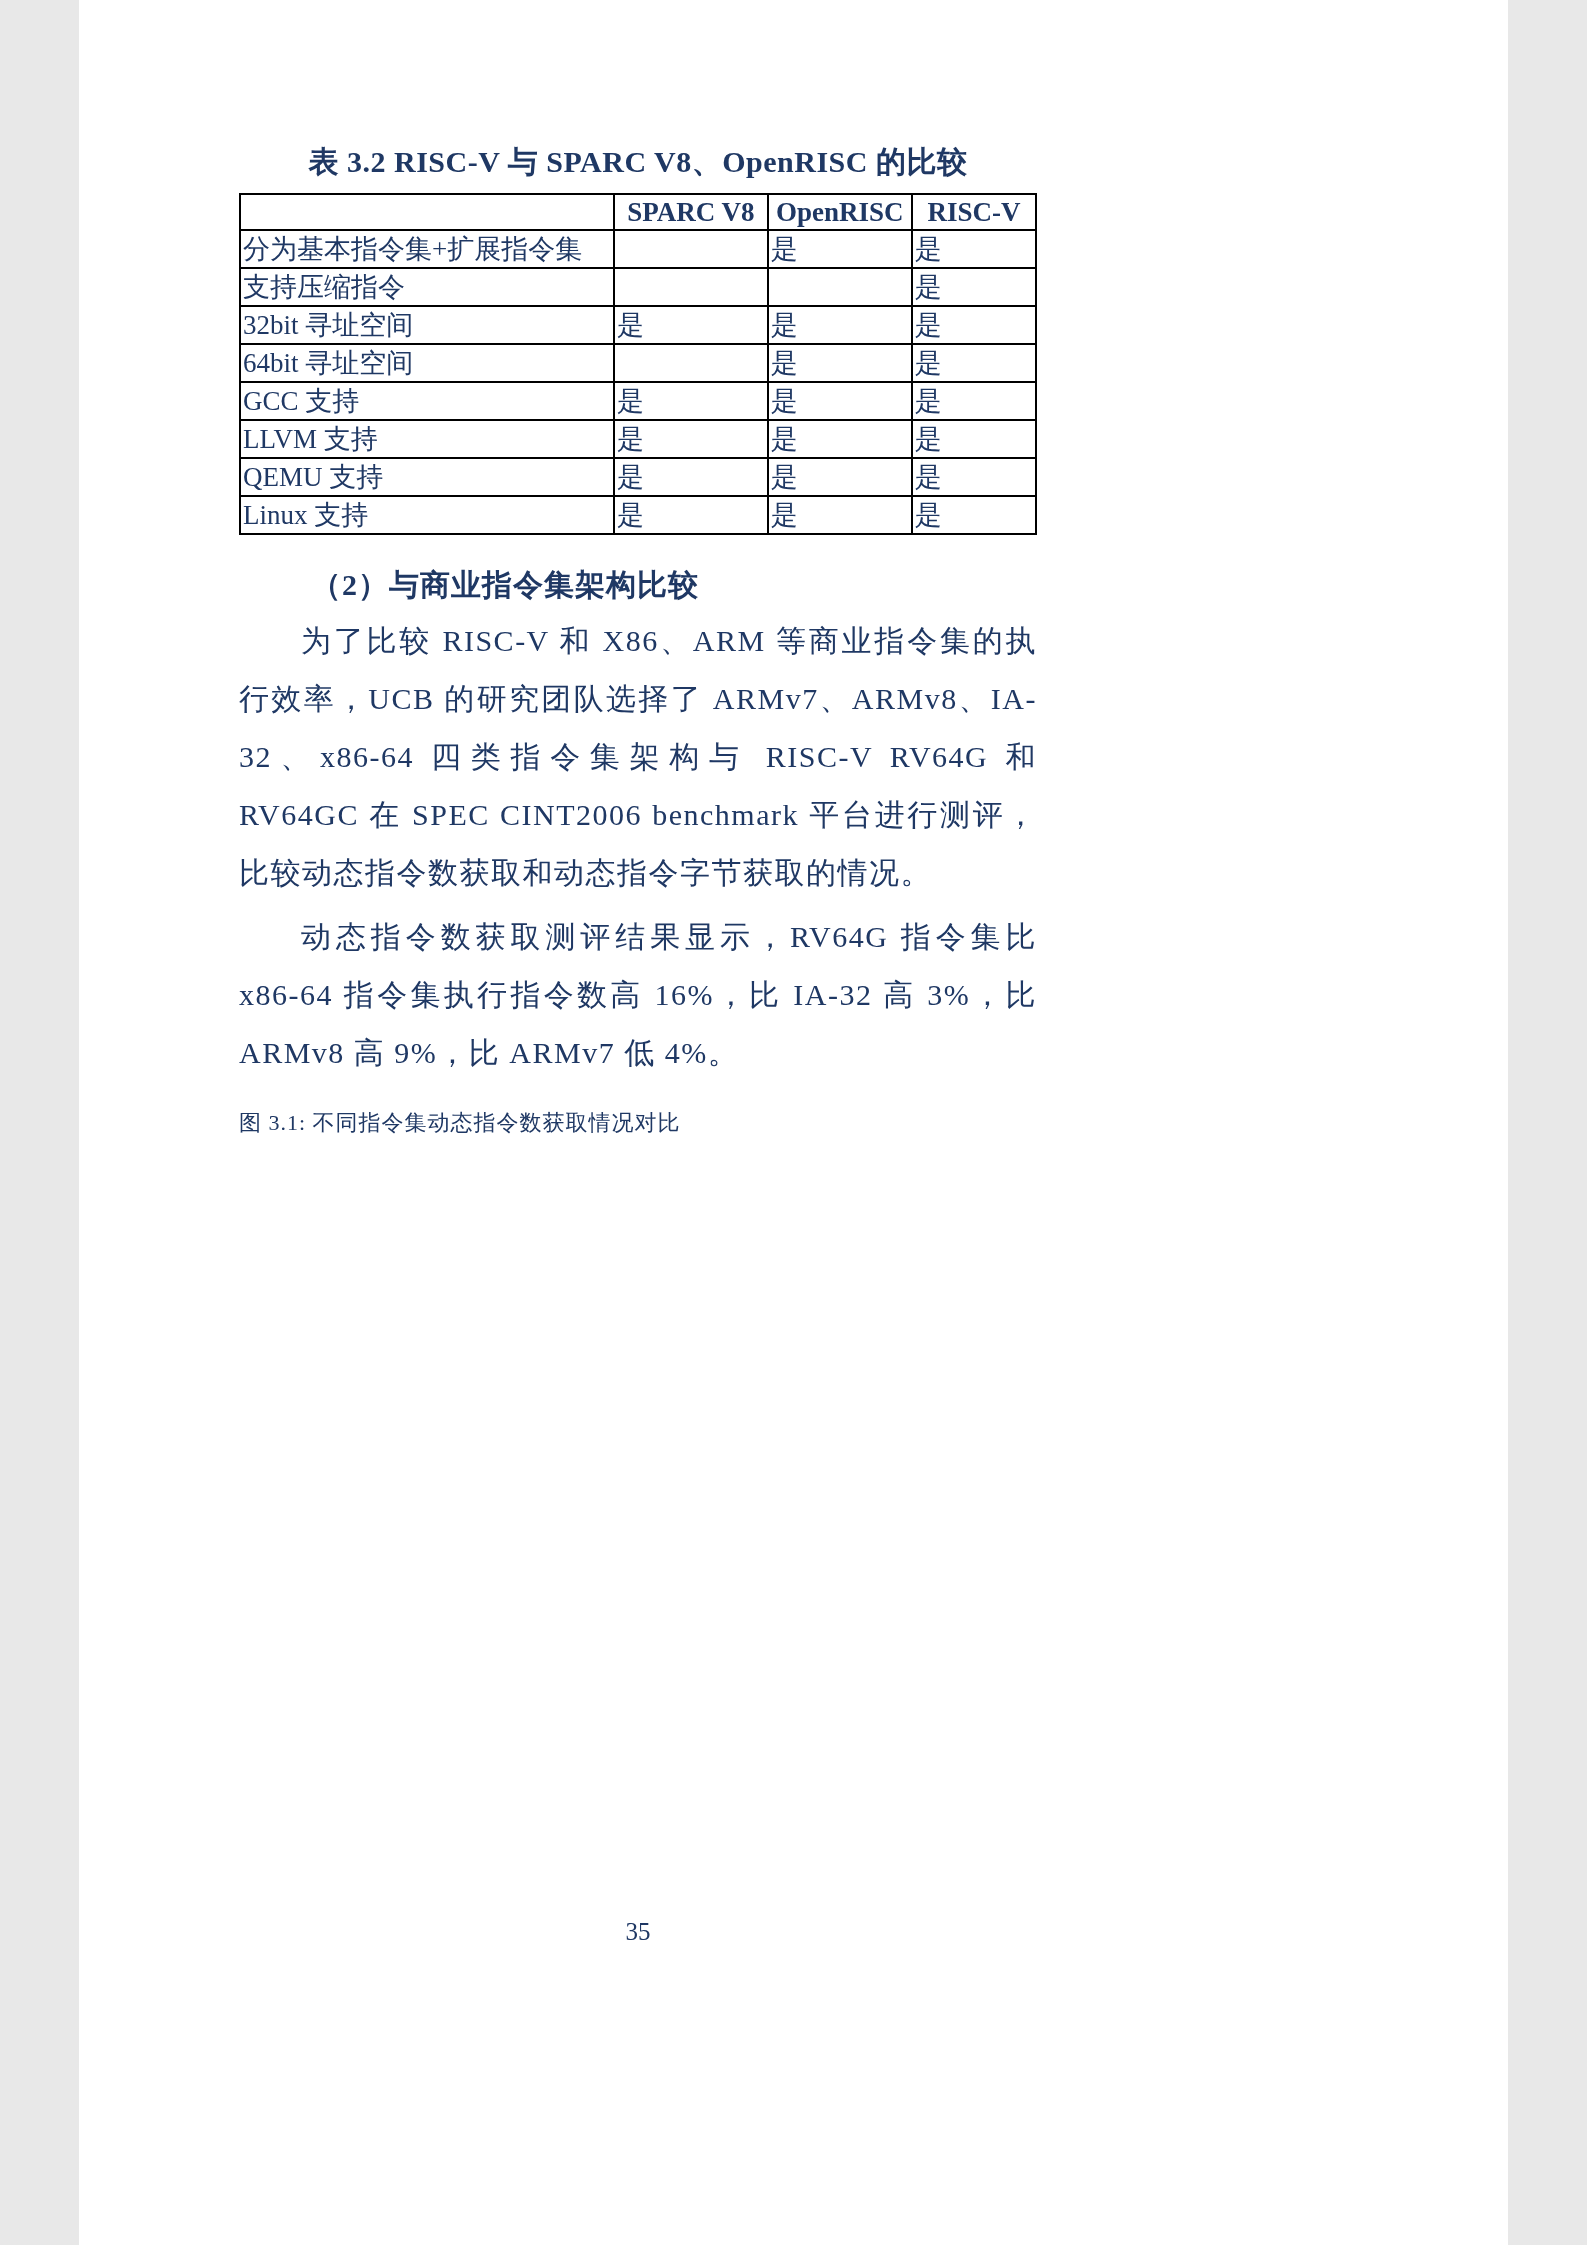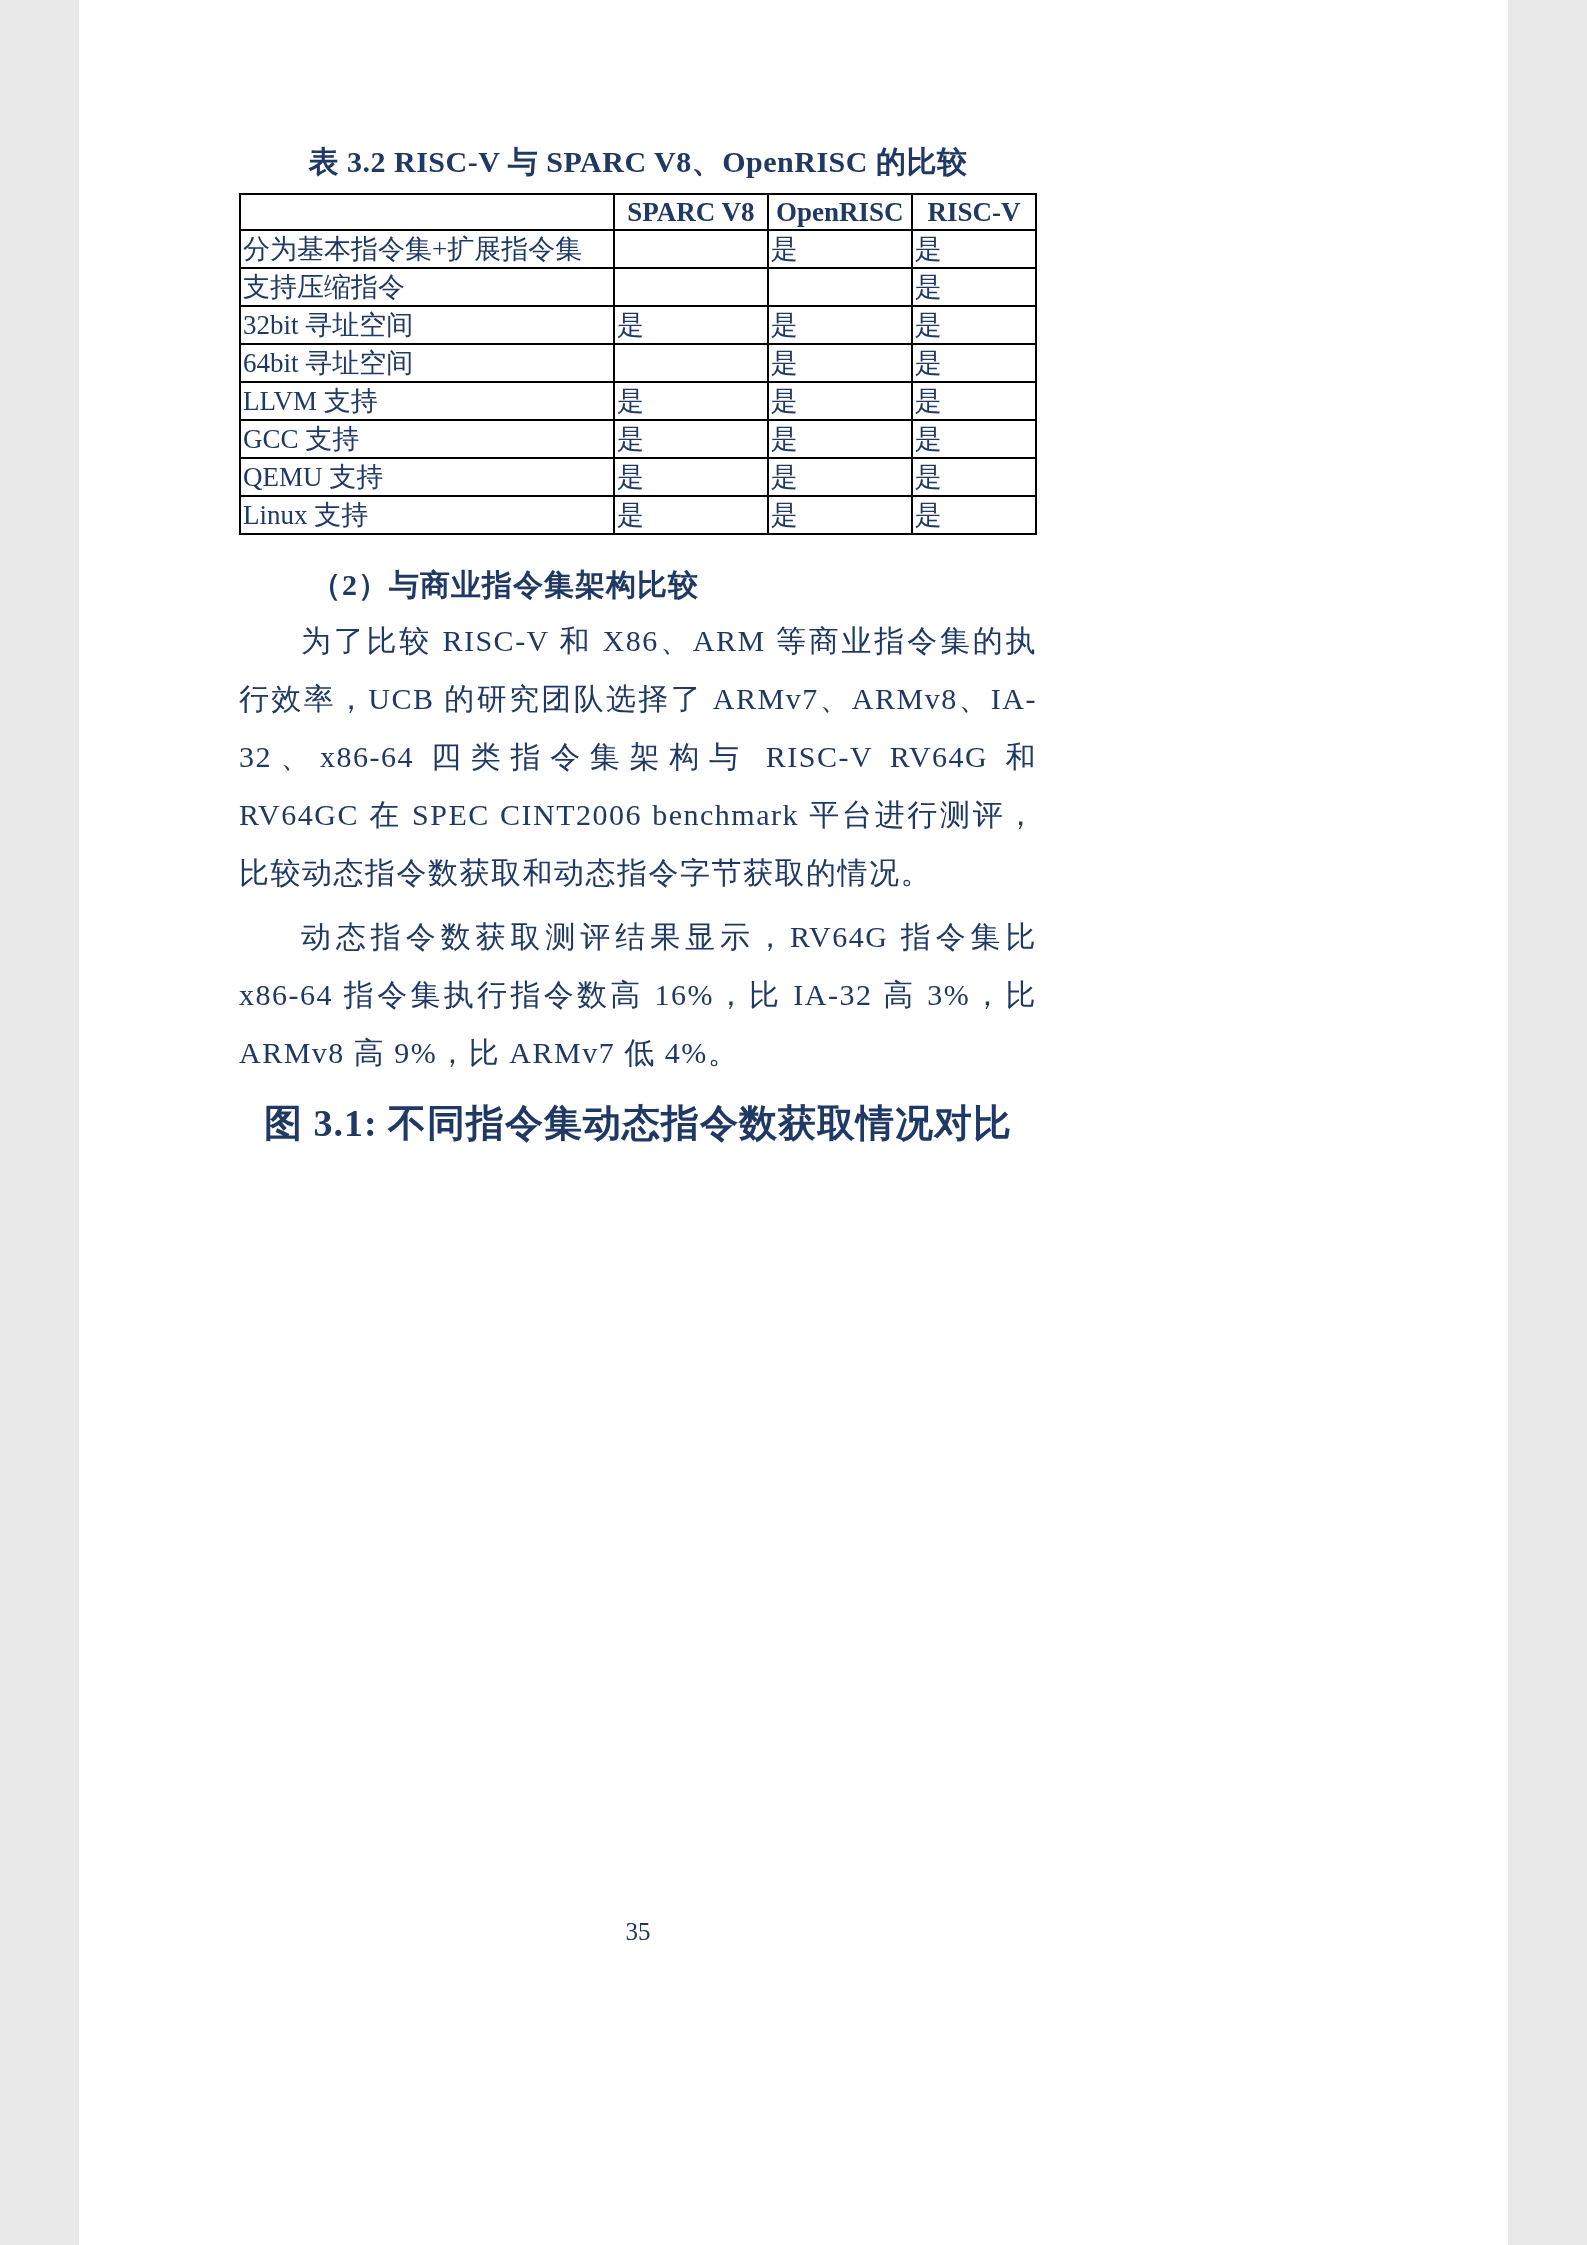--- a/index.html
+++ b/index.html
@@ -55,24 +55,23 @@
   }
   .para {
     font-size: 30px;
     line-height: 58px;
     text-align: justify;
     text-indent: 62px;
     margin: 6px 0 0 0;
     letter-spacing: 1.5px;
   }
   .fig-caption {
-    font-weight: bold;
-    font-size: 38px;
+    font-weight: normal;
+    font-size: 22px;
     line-height: 58px;
-    text-align: center;
     margin: 12px 0 0 0;
     letter-spacing: 1px;
   }
   .fig-caption-sub {
     font-weight: bold;
     font-size: 30px;
     line-height: 58px;
     text-align: center;
     margin: 4px 0 0 0;
     letter-spacing: 1px;
@@ -128,27 +127,27 @@
             <td>是</td>
             <td>是</td>
           </tr>
           <tr>
             <td>64bit 寻址空间</td>
             <td></td>
             <td>是</td>
             <td>是</td>
           </tr>
           <tr>
-            <td>LLVM 支持</td>
+            <td>GCC 支持</td>
             <td>是</td>
             <td>是</td>
             <td>是</td>
           </tr>
           <tr>
-            <td>GCC 支持</td>
+            <td>LLVM 支持</td>
             <td>是</td>
             <td>是</td>
             <td>是</td>
           </tr>
           <tr>
             <td>QEMU 支持</td>
             <td>是</td>
             <td>是</td>
             <td>是</td>
           </tr>

